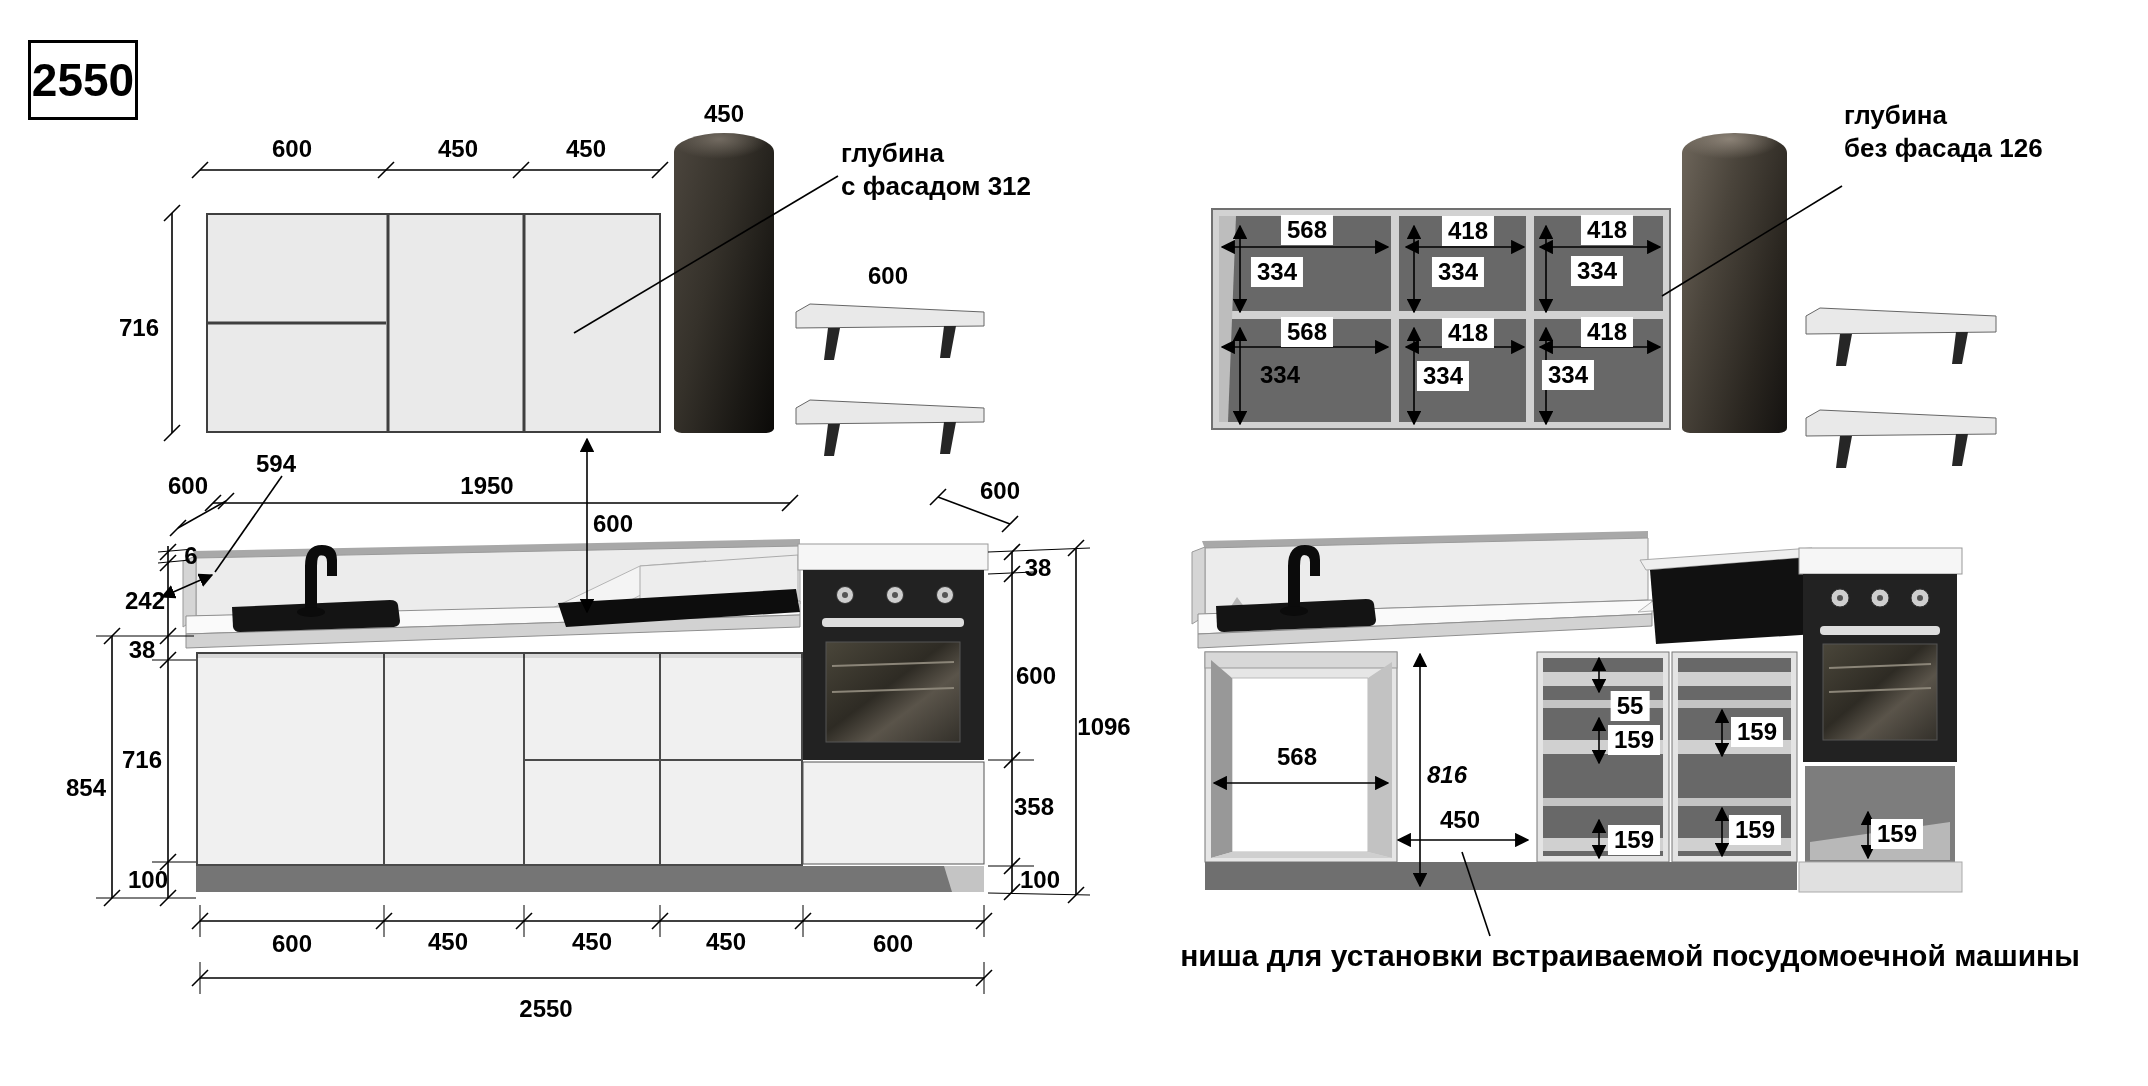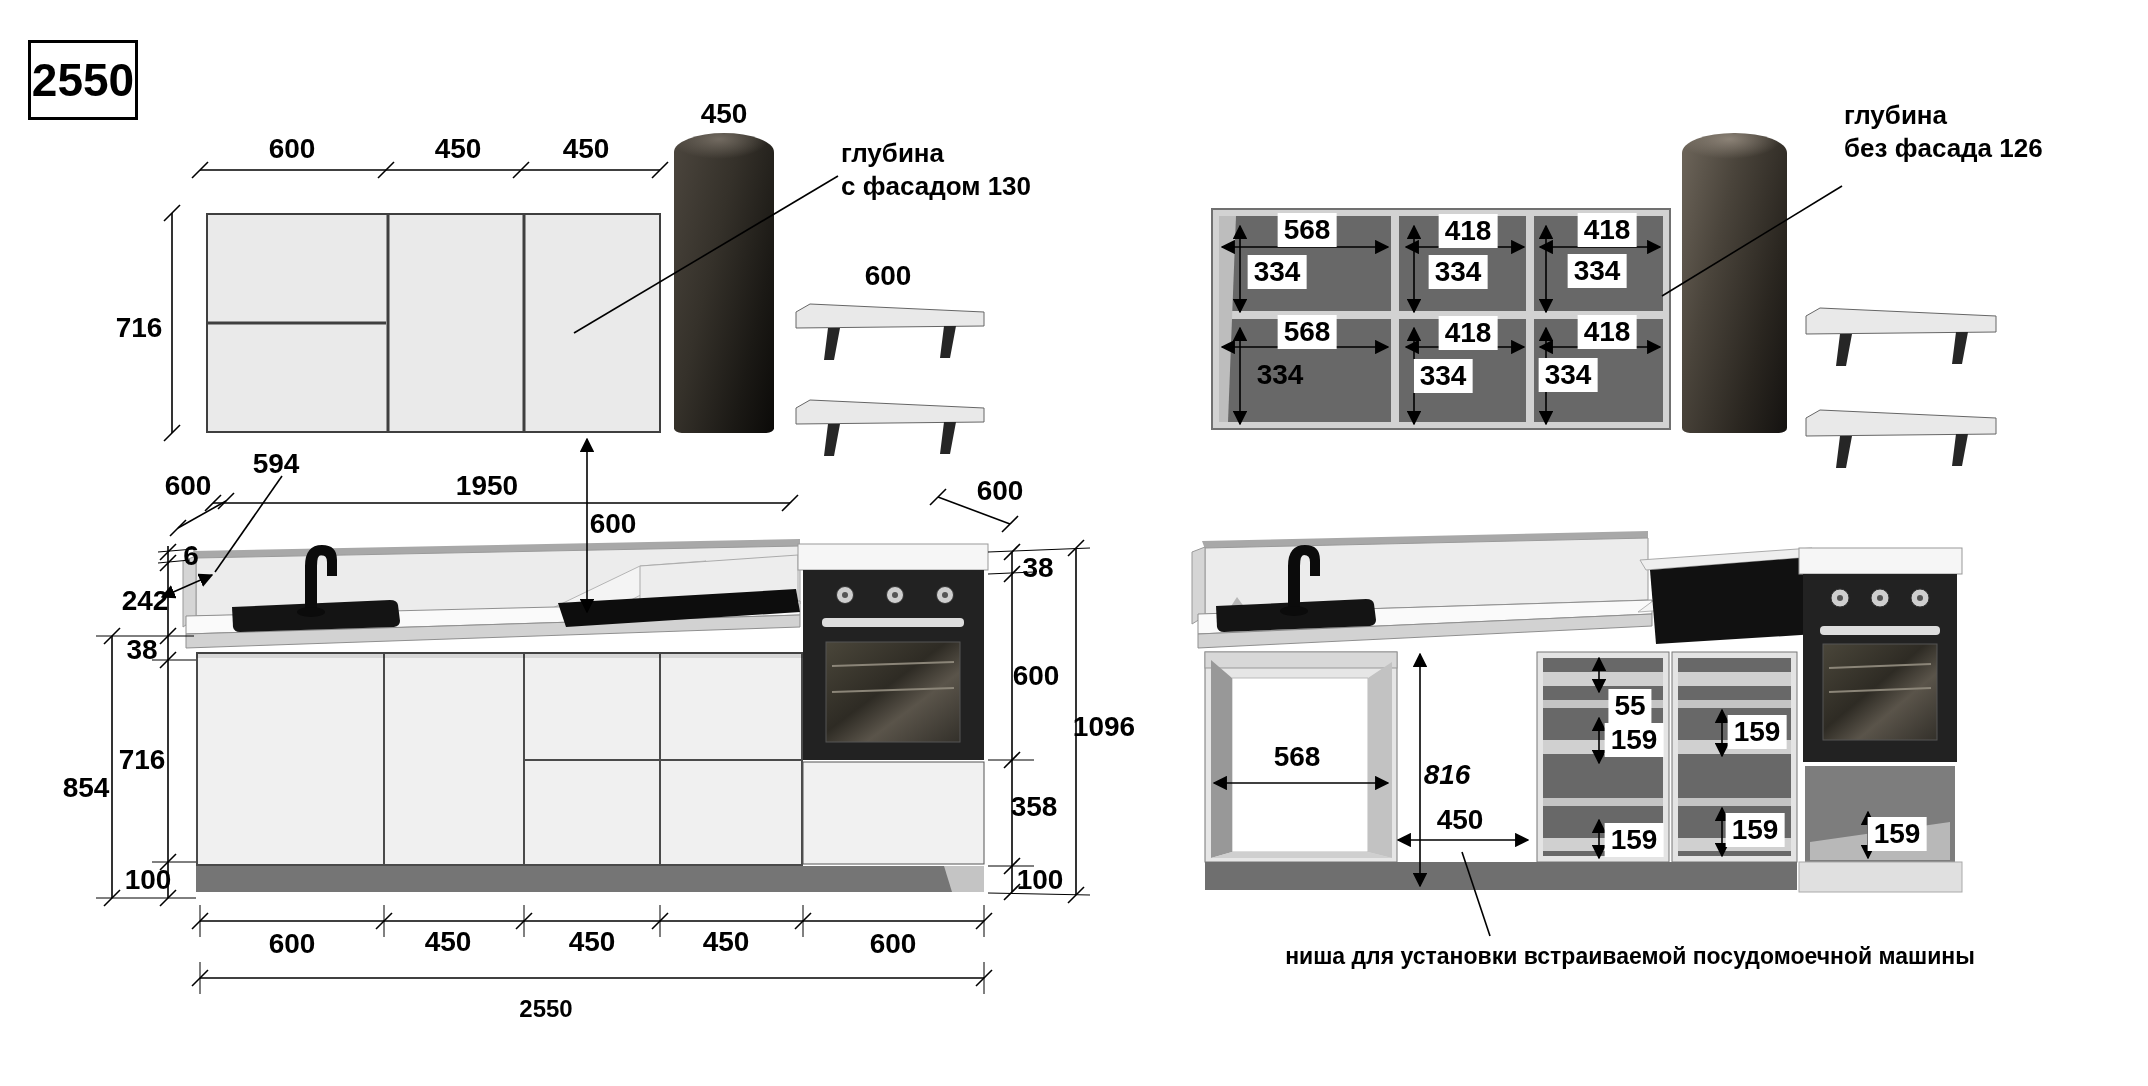--- a/index.html
+++ b/index.html
@@ -1,24 +1,24 @@
 <!DOCTYPE html>
 <html><head>
 <meta charset="utf-8">
 <style>
   html,body{margin:0;padding:0;background:#fff;}
   #canvas{position:relative;width:2148px;height:1086px;background:#ffffff;overflow:hidden;
           font-family:"Liberation Sans",sans-serif;}
-  .lbl{position:absolute;transform:translate(-50%,-50%);font-weight:bold;font-size:28px;color:#000;
+  .lbl{position:absolute;transform:translate(-50%,-50%);font-weight:bold;font-size:24px;color:#000;
        white-space:nowrap;z-index:30;line-height:1;}
   .boxlbl{background:#ffffff;padding:3px 6px;}
   .note{position:absolute;font-weight:bold;font-size:26px;color:#000;z-index:30;line-height:33px;white-space:nowrap;}
   .titlebox{position:absolute;left:28px;top:40px;width:104px;height:74px;border:3px solid #000;background:#fff;
             display:flex;align-items:center;justify-content:center;font-weight:bold;font-size:46px;z-index:30;}
-  .smalltext{font-size:23px;}
+  .smalltext{font-size:30px;}
   .big{font-size:24px;}
   .column{position:absolute;z-index:6;
      border-radius:52px 52px 8px 8px / 20px 20px 5px 5px;
      background:
        radial-gradient(ellipse 90% 12% at 45% 2%, rgba(150,140,128,.85) 0%, rgba(0,0,0,0) 55%),
        linear-gradient(103deg,#6e665b 0%,#4a443b 35%,#2a2620 72%,#141210 100%);}
   .column.darker{background:
        radial-gradient(ellipse 90% 12% at 45% 2%, rgba(120,112,102,.9) 0%, rgba(0,0,0,0) 55%),
        linear-gradient(103deg,#4c463e 0%,#35312a 40%,#1b1915 75%,#0b0a08 100%);}
   svg{position:absolute;left:0;top:0;z-index:20;}
@@ -289,21 +289,21 @@
     </g>
   </svg>
 
   <div class="lbl" style="left:292px;top:149px;">600</div>
   <div class="lbl" style="left:458px;top:149px;">450</div>
   <div class="lbl" style="left:586px;top:149px;">450</div>
   <div class="lbl" style="left:724px;top:114px;">450</div>
   <div class="lbl" style="left:139px;top:328px;">716</div>
   <div class="note" style="left:841px;top:137px;">
     <div>глубина</div>
-    <div>с фасадом 130</div>
+    <div>с фасадом 312</div>
   </div>
   <div class="lbl" style="left:888px;top:276px;">600</div>
 
   <div class="lbl" style="left:276px;top:464px;">594</div>
   <div class="lbl" style="left:188px;top:486px;">600</div>
   <div class="lbl" style="left:487px;top:486px;">1950</div>
   <div class="lbl" style="left:613px;top:524px;">600</div>
   <div class="lbl" style="left:1000px;top:491px;">600</div>
 
   <div class="lbl" style="left:191px;top:556px;">6</div>

